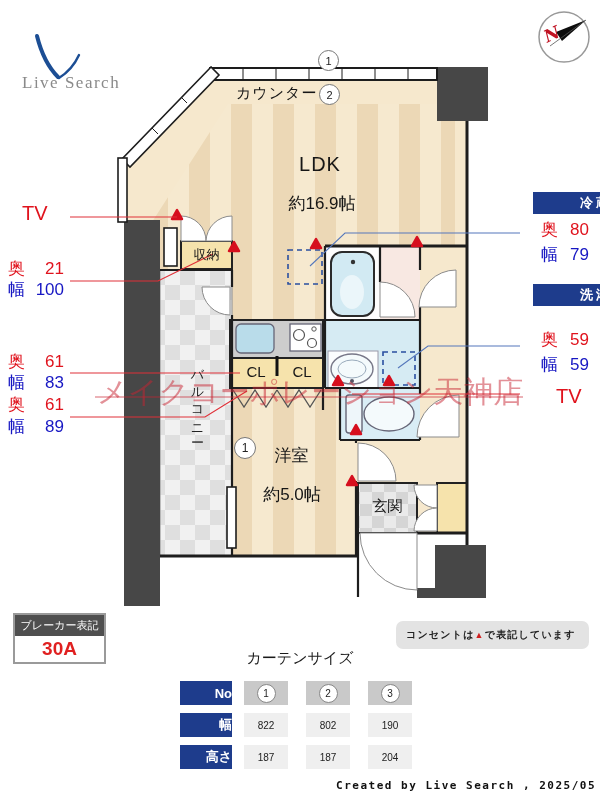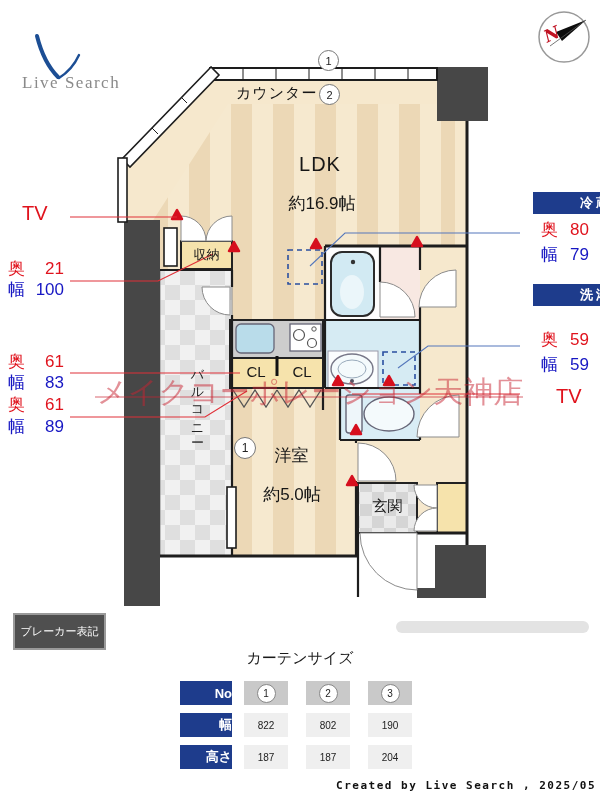--- a/index.html
+++ b/index.html
@@ -274,21 +274,22 @@
 <div class="mrow" style="left:541px;top:356px;width:48px;z-index:6;">
   <span class="blue">幅</span>
   <span class="blue">59</span>
 </div>
 <div class="abs red" style="left:556px;top:385px;font-size:20px;font-weight:500;z-index:6;">TV</div>
 
 <div class="abs" style="left:97px;top:372px;font-size:30px;font-weight:500;white-space:nowrap;color:rgba(200,35,50,0.5);z-index:5;">メイクコーポレーション天神店</div>
 <div class="abs" style="left:95px;top:396px;width:428px;height:2px;background:rgba(200,35,50,0.35);z-index:5;"></div>
 
 <div class="abs" style="left:13px;top:613px;width:89px;border:2px solid #9a9a9a;z-index:4;">
-  <div class="ctr" style="height:33px;background:#4f4f4f;color:#fff;font-size:11px;">ブレーカー表記</div>
+  <div class="ctr" style="height:21px;background:#4f4f4f;color:#fff;font-size:11px;">ブレーカー表記</div>
+  <div class="ctr" style="height:26px;background:#fff;color:#e02020;font-size:19px;font-weight:bold;">30A</div>
 </div>
 
 <div class="abs ctr" style="left:240px;top:649px;width:120px;font-size:15px;z-index:4;">カーテンサイズ</div>
 
 <div class="tlabel" style="left:180px;top:681px;width:52px;height:24px;">
   <span>No</span>
   </div>
 <div class="tnum" style="left:244px;top:681px;width:44px;height:24px;">
   <span class="inner">1</span>
   </div>
@@ -319,15 +320,18 @@
   <span>187</span>
   </div>
 <div class="tval" style="left:306px;top:745px;width:44px;height:24px;">
   <span>187</span>
   </div>
 <div class="tval" style="left:368px;top:745px;width:44px;height:24px;">
   <span>204</span>
   </div>
 
 <div class="notebox" style="left:396px;top:621px;width:173px;">
+  <div>
+    <span>コンセントは</span><span style="color:#cf1f1f;font-size:9px;">▲</span><span>で表記しています</span>
+  </div>
 </div>
 
 <div class="abs" style="left:330px;top:779px;width:266px;text-align:right;font-family:'DejaVu Sans Mono',monospace;font-size:11px;font-weight:bold;letter-spacing:1.5px;color:#111;z-index:4;">Created by Live Search , 2025/05</div>
 
 </body></html>

